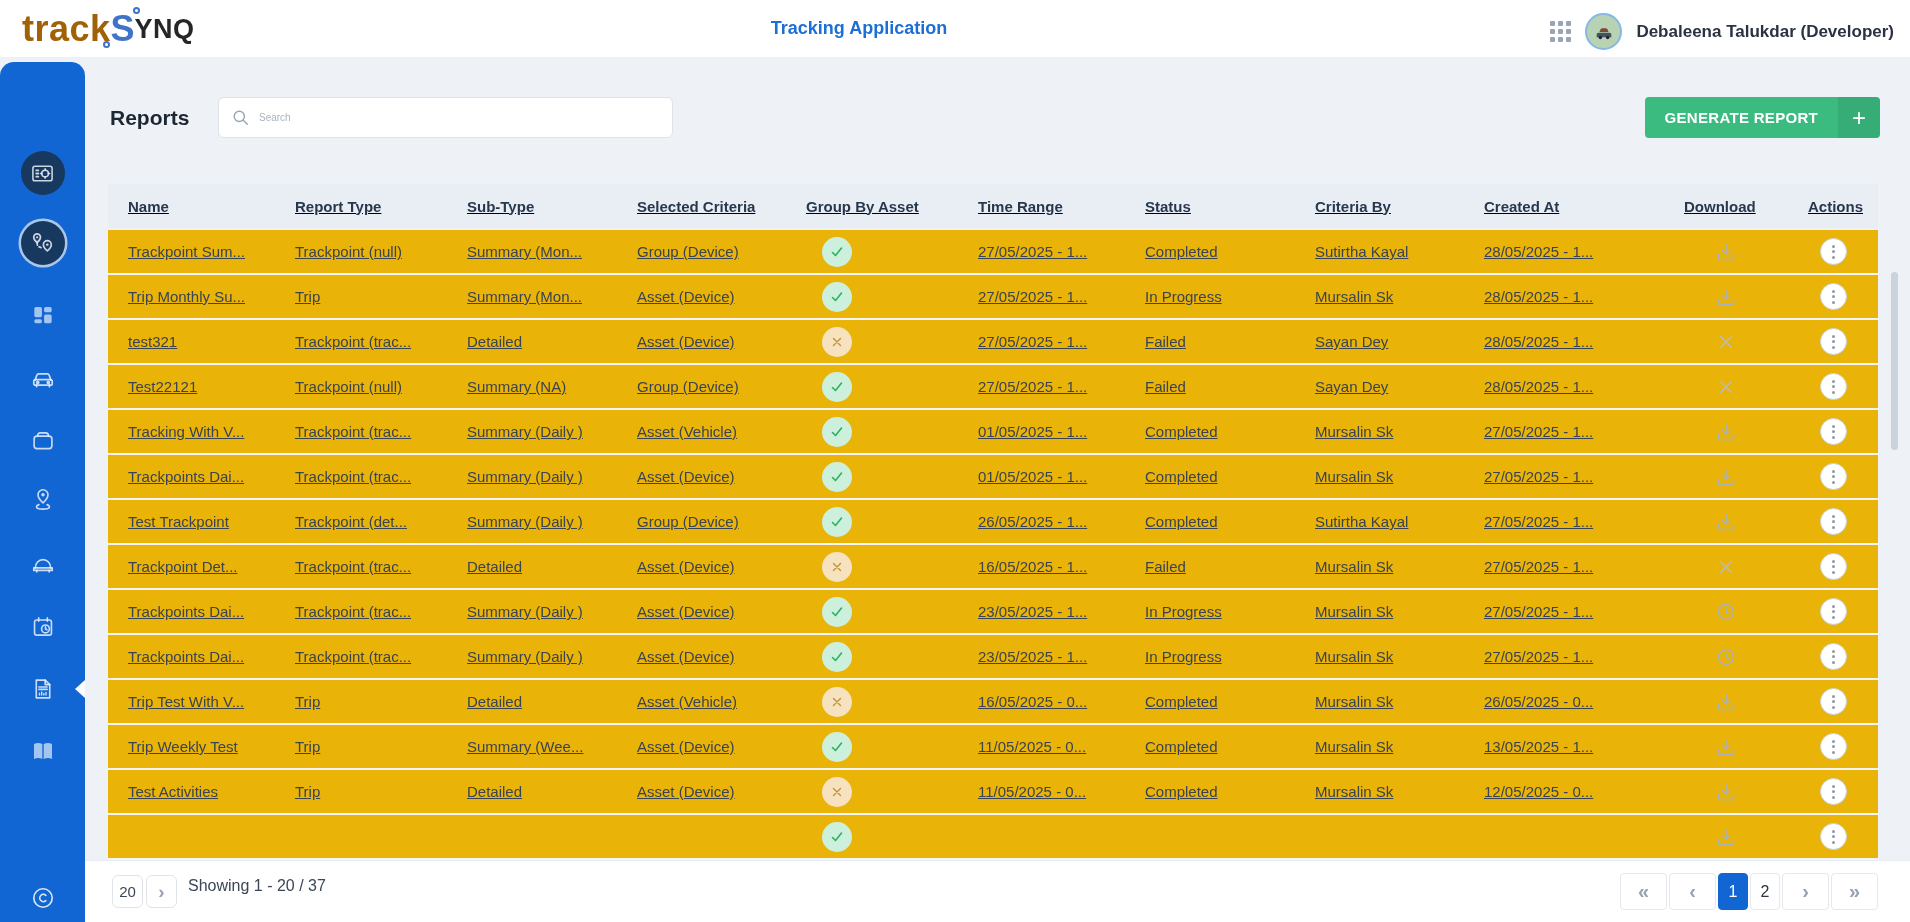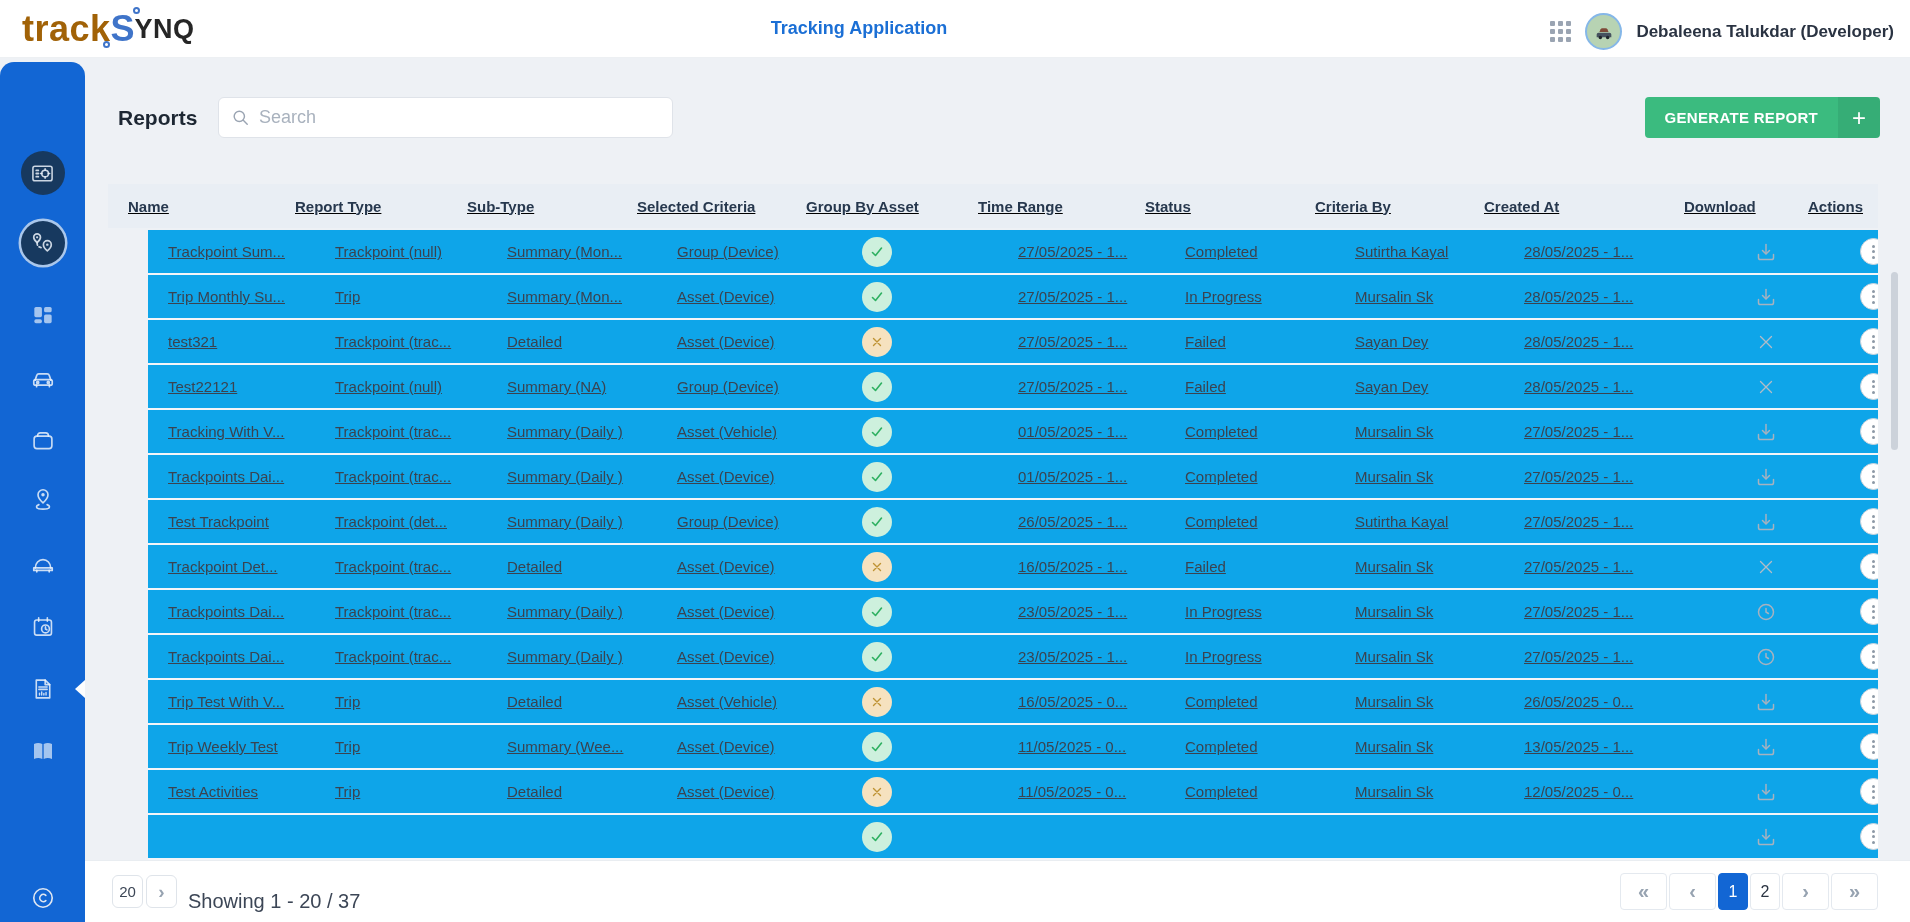--- a/index.html
+++ b/index.html
@@ -41,47 +41,47 @@
   .sb-ring { box-shadow:0 0 0 2.5px rgba(222,232,243,.75); }
   .active-notch { position:absolute; left:75px; width:0; height:0;
     border-top:9px solid transparent; border-bottom:9px solid transparent;
     border-right:10px solid #fcfdfe; }
   .sb-copy { position:absolute; left:50%; transform:translate(-50%,-50%);
     cursor:default; }
 
   
   .main { position:absolute; left:85px; top:57px; right:0; bottom:0; background:#eef1f5; }
   .toolbar { position:absolute; top:40px; left:23px; right:30px; height:41px; }
-  .page-title { position:absolute; left:10px; top:0; line-height:41px; font-size:21px;
+  .page-title { position:absolute; left:2px; top:0; line-height:41px; font-size:21px;
     font-weight:700; color:#1d2733; }
   .search-box { position:absolute; left:110px; top:0; width:455px; height:41px;
     background:#fff; border:1px solid #dfe3e9; border-radius:6px; display:flex;
     align-items:center; padding:0 12px; gap:9px; }
-  .search-box input { border:none; outline:none; font-size:18px; flex:1;
+  .search-box input { border:none; outline:none; font-size:10px; flex:1;
     color:#3a4350; font-family:"Liberation Sans", sans-serif; background:transparent; }
   .search-box input::placeholder { color:#a9b2be; }
   .gen-btn { position:absolute; right:0; top:0; height:41px; display:flex;
     align-items:stretch; background:var(--button-green,#3bbb7f); border-radius:4px;
     overflow:hidden; cursor:pointer; border:none; }
   .gen-btn .gr-label { display:flex; align-items:center; padding:0 20px;
     color:#fff; font-weight:700; font-size:15px; letter-spacing:.3px; }
   .gen-btn .gr-plus { width:42px; display:flex; align-items:center; justify-content:center;
     background:rgba(0,0,0,.07); color:#fff; font-size:24px; font-weight:400; }
 
   
   .table-wrap { position:absolute; top:127px; left:23px; width:1770px; height:677px;
     overflow:hidden; }
   .tgrid { display:grid;
     grid-template-columns:167px 172px 170px 169px 172px 167px 170px 169px 200px 124px 90px;
     align-items:center;text-decoration:underline; }
   .thead { background:var(--thead-bg,#e9eef4); height:44px; margin-bottom:2px; }
   .thead .th { padding-left:20px; font-size:15px; font-weight:700; color:#27384e;
     white-space:nowrap; }
-  .trow { background:#0ea5e9; height:45px; border-bottom:2px solid #f3f5f8;
-    font-size:15px; color:#3a4350; cursor:pointer;margin-left:40px; }
+  .trow { background:#eab308; height:45px; border-bottom:2px solid #f3f5f8;
+    font-size:15px; color:#3a4350; cursor:pointer; }
   .cell { padding-left:20px; white-space:nowrap; overflow:hidden; }
   .cell.ic { padding-left:36px; display:flex; }
   .cell.ctr { padding-left:0; display:flex; justify-content:center; }
   .ic-circle { width:30px; height:30px; border-radius:50%; display:flex;
     align-items:center; justify-content:center; }
   .ic-check { background:var(--success-bg,#cdf0dd); }
   .ic-cross { background:var(--warn-bg,#f6e2bf); }
   .kebab { width:27px; height:27px; border-radius:50%; border:1.5px solid #c9d2db;
     display:flex; flex-direction:column; align-items:center; justify-content:center;
     gap:2.5px; cursor:pointer; background:#fff; }
@@ -91,22 +91,22 @@
     background:#ccd2da; border-radius:4px; cursor:grab; }
 
   
   .bottom-bar { position:absolute; left:0; right:0; bottom:0; height:62px;
     background:#fff; border-top:1px solid #e9edf1; }
   .psize { position:absolute; left:27px; top:14px; display:flex; gap:3px; }
   .psize .pbox { min-width:31px; height:33px; background:#fff; border:1px solid #dfe4ea;
     border-radius:6px; display:flex; align-items:center; justify-content:center;
     font-size:15px; color:#3c4656; cursor:pointer; padding:0 6px; }
   .psize .pchev { color:#97a3b1; font-size:19px; font-weight:700; }
-  .showing { position:absolute; left:103px; top:24px; height:33px; display:flex;
-    align-items:center; font-size:20px; color:#3c4656; }
+  .showing { position:absolute; left:103px; top:8px; height:33px; display:flex;
+    align-items:center; font-size:16px; color:#3c4656; }
   .pager { position:absolute; right:32px; top:12px; display:flex; gap:2px; }
   .pg-btn { height:37px; background:#fff; border:1px solid #e4e9ef; border-radius:4px;
     display:flex; align-items:center; justify-content:center; cursor:pointer;
     color:#97a3b1; font-weight:700; }
   .pg-nav { width:47px; font-size:20px; }
   .pg-num { width:30px; font-size:16px; color:#2b3442; font-weight:400; }
   .pg-num.active { background:var(--accent,#1266d4); border-color:var(--accent,#1266d4);
     color:#fff; }
 </style>
 </head>

